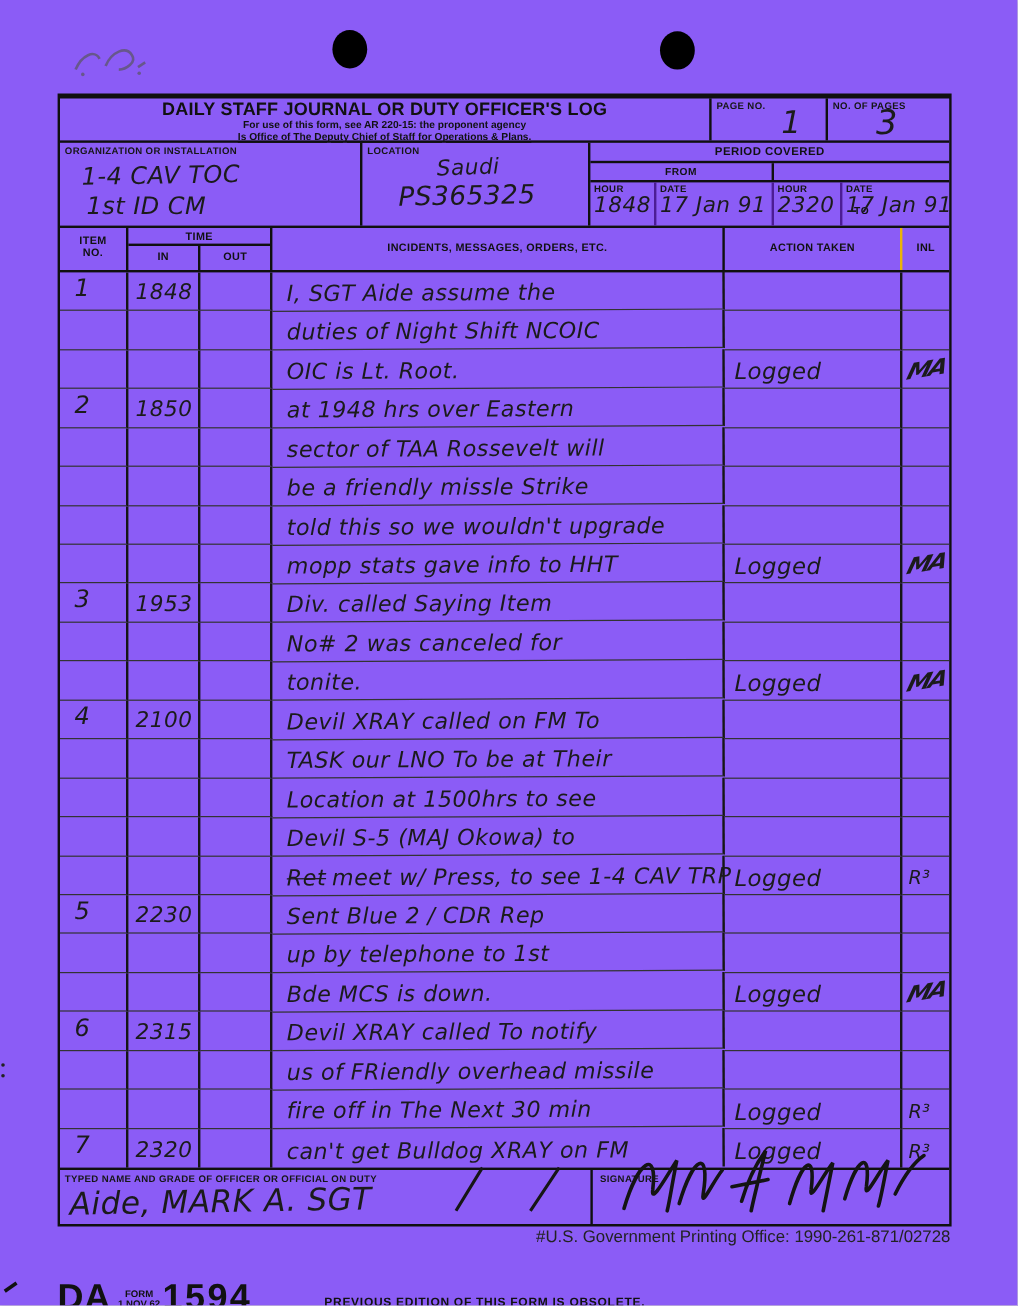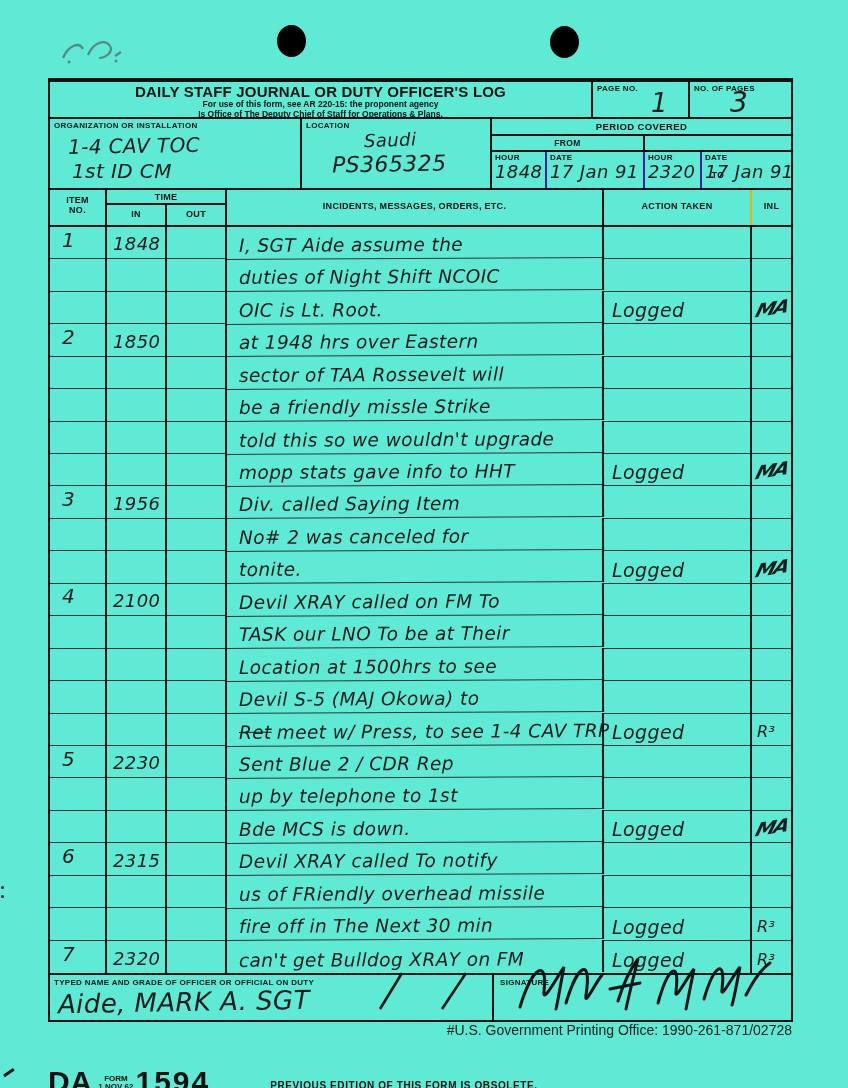--- a/index.html
+++ b/index.html
@@ -1,17 +1,17 @@
 <!DOCTYPE html>
 <html><head>
 <meta charset="utf-8">
 <style>
   html,body{margin:0;padding:0;background:#e8e8e8;}
   .page{
-    position:relative;width:848px;height:1088px;background:#5eead4;
+    position:relative;width:848px;height:1088px;background:#8b5cf6;
     font-family:"Liberation Sans",sans-serif;color:#111;overflow:hidden;
     box-shadow:0 0 4px rgba(0,0,0,.3);
   }
   
   .hole{position:absolute;width:29px;height:32px;background:#000;border-radius:50%;}
   .hole-1{left:277px;top:25px;}
   .hole-2{left:550px;top:26px;}
   .smudge{position:absolute;left:55px;top:26px;opacity:.65;}
   .artifact-colon{position:absolute;left:1px;top:886px;width:4px;height:16px;}
   .artifact-colon i{display:block;width:3px;height:3px;background:#222;border-radius:50%;margin-bottom:6px;}
@@ -271,21 +271,21 @@
         <div class="cell c-action">
           <span class="hw">Logged</span>
         </div>
         <div class="cell c-inl">
           <span class="hw scrawl">MA</span>
         </div>
         <div class="cell c-item">
           <span class="hw">3</span>
         </div>
         <div class="cell c-in">
-          <span class="hw">1956</span>
+          <span class="hw">1953</span>
         </div>
         <div class="cell c-out"></div>
         <div class="cell c-text">
           <span class="hw">Div. called Saying Item</span>
         </div>
         <div class="cell c-action"></div>
         <div class="cell c-inl"></div>
         <div class="cell c-item"></div>
         <div class="cell c-in"></div>
         <div class="cell c-out"></div>

